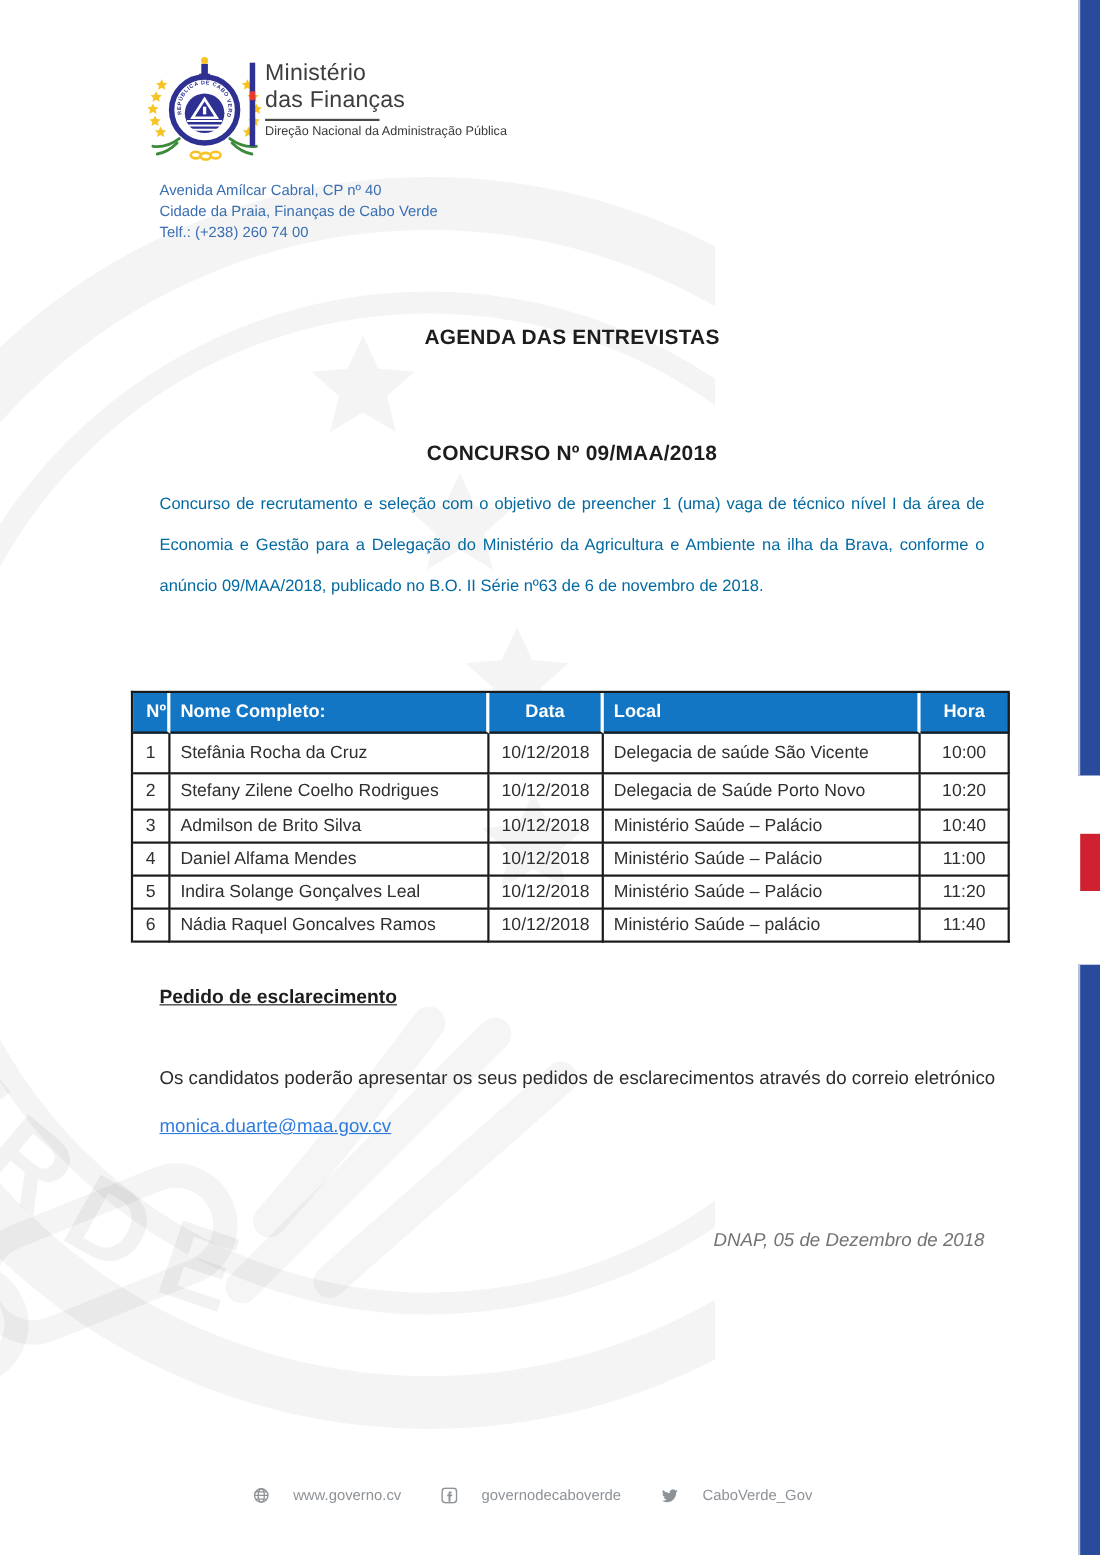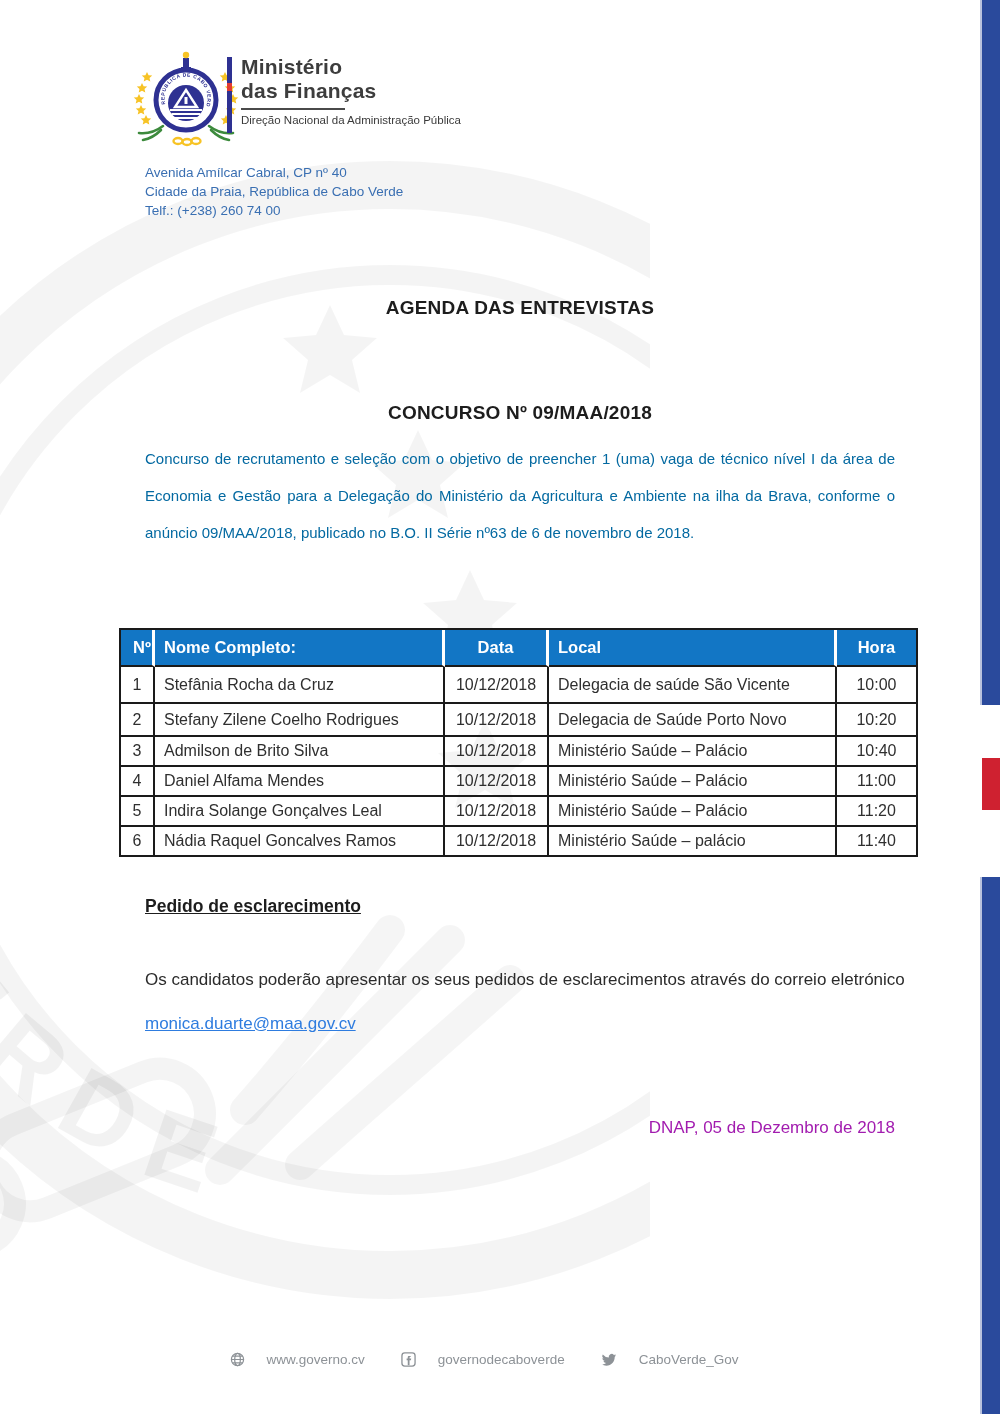--- a/index.html
+++ b/index.html
@@ -12,21 +12,21 @@
   .stripe.blue-top{top:0;height:705px;background:#2a4a9c;border-left:2px solid #b9c2dd;}
   .stripe.red-mid{top:758px;height:52px;background:#cf2130;}
   .stripe.blue-bottom{top:877px;height:537px;background:#2a4a9c;border-left:2px solid #b9c2dd;}
   
   .watermark{position:absolute;left:-170px;top:110px;pointer-events:none;}
   
   .logo{position:absolute;left:133px;top:50px;}
   .brand-sep{position:absolute;left:227px;top:57px;width:5px;height:76px;background:#2e3192;}
   .brand-sep .dot{position:absolute;left:0;top:26px;width:5px;height:8px;background:#e23b31;}
   .brand{position:absolute;left:241px;top:55px;}
-  .brand .line1,.brand .line2{font-size:21px;font-weight:bold;color:#3d3d3d;line-height:24px;letter-spacing:0.2px;}
+  .brand .line1,.brand .line2{font-size:21px;font-weight:normal;color:#3d3d3d;line-height:24px;letter-spacing:0.2px;}
   .brand .rule{width:104px;height:2px;background:#4a4a4a;margin-top:5px;}
   .brand .dept{margin-top:4px;font-size:11.5px;color:#3a3a3a;}
   .address{position:absolute;left:145px;top:163px;font-size:13.5px;line-height:19px;color:#3a6fb2;}
   
   .doc-title{position:absolute;left:145px;width:750px;text-align:center;font-weight:bold;color:#1d1d1d;font-size:19px;letter-spacing:0.2px;margin-top:48px;}
   .doc-title.t1{top:249px;}
   .doc-title.t2{top:354px;}
   
   .intro{position:absolute;left:145px;top:440px;width:750px;font-size:15px;line-height:37px;text-align:justify;color:#0369a1;}
   
@@ -47,21 +47,21 @@
   .agenda thead .col0{text-align:center;padding-left:12px;}
   .agenda thead .col1{text-align:left;padding-left:9px;}
   .agenda tbody tr{height:30px;}
   .agenda tbody tr:nth-child(1){height:37px;}
   .agenda tbody tr:nth-child(2){height:33px;}
   
   .clar-head{position:absolute;left:145px;top:896px;font-size:17.5px;font-weight:bold;color:#1d1d1d;text-decoration:underline;}
   .clar-text{position:absolute;left:145px;top:958px;width:760px;font-size:17px;line-height:44px;color:#2b2b2b;}
   .clar-text a{color:#2e7cdf;text-decoration:underline;}
   
-  .signoff{position:absolute;left:145px;top:1118px;width:750px;text-align:right;font-size:17px;color:#a21caf;}
+  .signoff{position:absolute;left:145px;top:1118px;width:750px;text-align:right;font-size:17px;color:#737373;font-style:italic;}
   
   .footer{position:absolute;left:0;top:1352px;width:982px;display:flex;justify-content:center;align-items:center;gap:22px;color:#8d9297;font-size:13.5px;}
   .footer .ic{display:inline-flex;align-items:center;}
   .footer .lbl{margin-right:14px;}
 </style>
 </head>
 <body>
 
 <svg class="watermark" width="820" height="1200" viewBox="0 0 820 1200">
   <g fill="none" stroke="#000000" stroke-opacity="0.045">
@@ -173,21 +173,21 @@
 
 <div class="brand">
   <div class="line1">Ministério</div>
   <div class="line2">das Finanças</div>
   <div class="rule"></div>
   <div class="dept">Direção Nacional da Administração Pública</div>
 </div>
 
 <div class="address">
   <div>Avenida Amílcar Cabral, CP nº 40</div>
-  <div>Cidade da Praia, República de Cabo Verde</div>
+  <div>Cidade da Praia, Finanças de Cabo Verde</div>
   <div>Telf.: (+238) 260 74 00</div>
 </div>
 
 <div class="doc-title t1">AGENDA DAS ENTREVISTAS</div>
 <div class="doc-title t2">CONCURSO Nº 09/MAA/2018</div>
 
 <div class="intro">Concurso de recrutamento e seleção com o objetivo de preencher 1 (uma) vaga de técnico nível I da área de Economia e Gestão para a Delegação do Ministério da Agricultura e Ambiente na ilha da Brava, conforme o anúncio 09/MAA/2018, publicado no B.O. II Série nº63 de 6 de novembro de 2018.</div>
 
 <table class="agenda">
   <colgroup>

